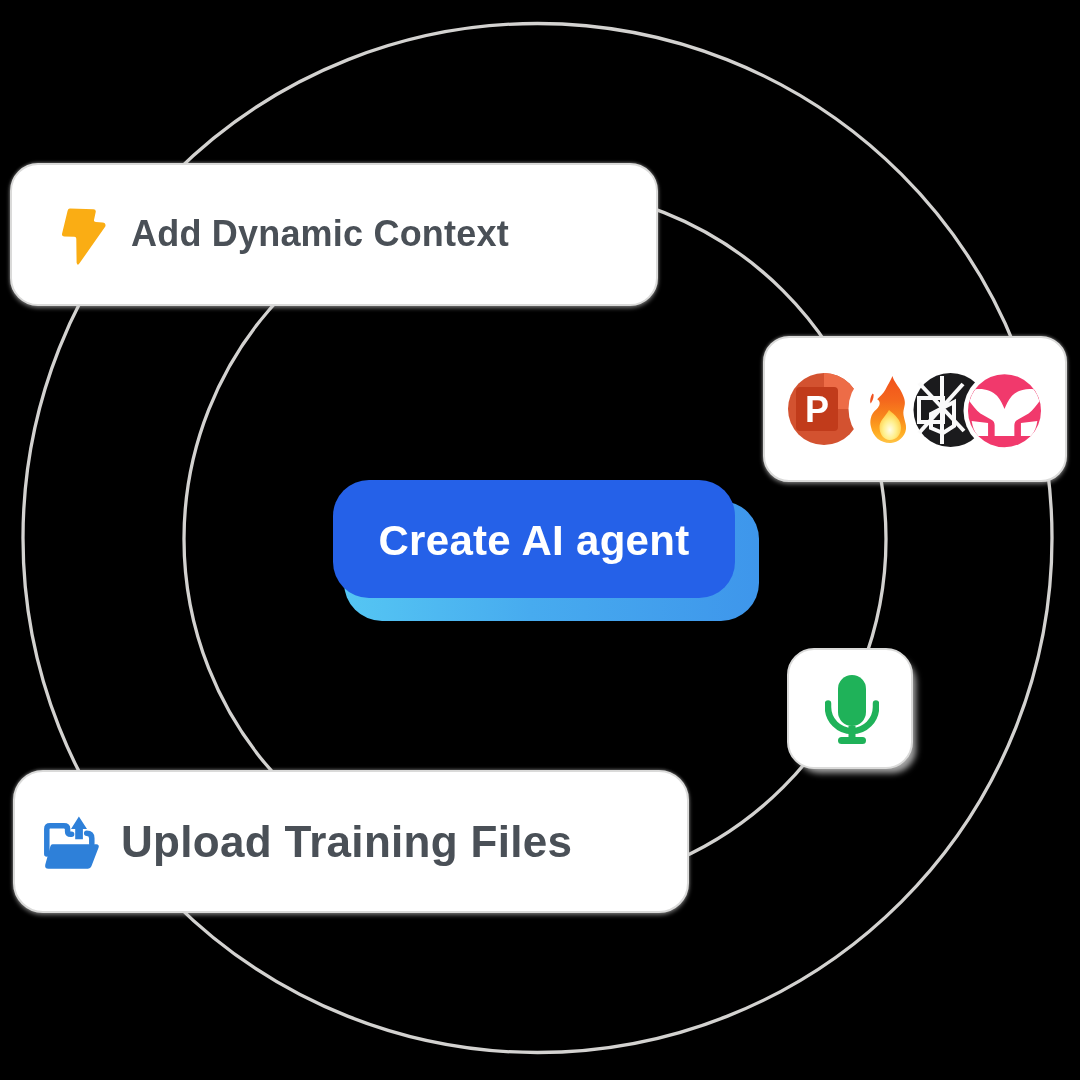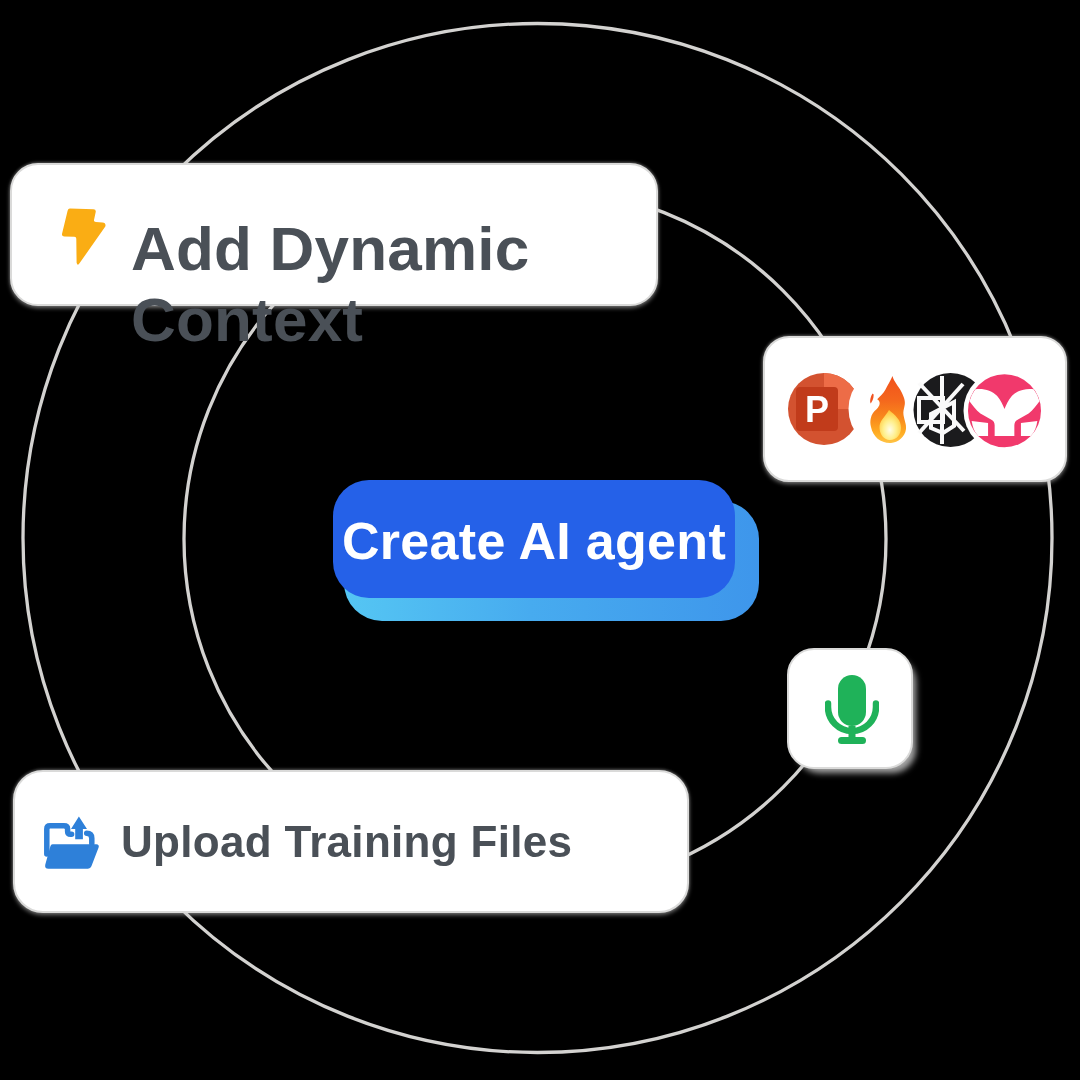--- a/index.html
+++ b/index.html
@@ -14,21 +14,21 @@
 
 <svg class="abs" width="1080" height="1080" style="left:0;top:0">
   <circle cx="537.5" cy="538" r="514.5" fill="none" stroke="#d3d2d0" stroke-width="3.3"></circle>
   <circle cx="535" cy="539" r="351" fill="none" stroke="#d3d2d0" stroke-width="3.3"></circle>
 </svg>
 
 <div class="card" style="left:10px;top:163px;width:648px;height:143px;border-radius:28px;box-shadow:0 2px 4px rgba(205,205,205,0.55), 0 -1px 3px rgba(205,205,205,0.35);">
   <svg class="abs" style="left:44px;top:42px" width="52" height="61" viewBox="0 0 52 61">
     <path d="M14 1.5 L37.5 2.2 Q40.2 2.3 39.7 4.9 L38 13 Q37.6 15 39.9 15.1 L46.5 15.5 Q50.3 16 49.3 19.5 L23.5 56.3 Q21.6 59.2 20.6 55.8 L20.3 31.8 Q20.3 29.9 18.3 29.85 L8.3 29.5 Q5.4 29.4 6.1 26.5 L11.6 3.7 Q12.1 1.45 14 1.5 Z" fill="#FAAD14"></path>
   </svg>
-  <div class="abs" style="left:119px;top:48px;font-size:62px;font-weight:bold;color:#4a5057;letter-spacing:0.2px;">Add Dynamic Context</div>
+  <div class="abs" style="left:119px;top:48px;font-size:36px;font-weight:bold;color:#4a5057;letter-spacing:0.2px;">Add Dynamic Context</div>
 </div>
 
 <div class="card" style="left:763px;top:336px;width:304px;height:146px;border-radius:26px;box-shadow:0 2px 4px rgba(205,205,205,0.55), 0 -1px 3px rgba(205,205,205,0.35);">
   <svg class="abs" style="left:0;top:0" width="304" height="145" viewBox="0 0 304 145">
     <defs>
       <linearGradient id="fireo" x1="0.5" y1="0" x2="0.5" y2="1">
         <stop offset="0" stop-color="#F1511C"></stop>
           <stop offset="0.35" stop-color="#F4661D"></stop>
           <stop offset="0.65" stop-color="#F98C1C"></stop>
           <stop offset="0.85" stop-color="#FFAD23"></stop>
@@ -72,21 +72,21 @@
       <path d="M10 20.5 C 21 19 33 22 40 30 C 45 36 47.5 42 50 47.5 C 52.5 42 55 36 60 30 C 67 22 79 19 90 20.5 A 47 47 0 0 1 98 37 C 94 42.5 89 49 83 54 L 68.5 62 Q 63.5 64.5 63.5 70 L 63.5 84.7 L 36.5 84.7 L 36.5 70 Q 36.5 64.5 31.5 62 L 17 54 C 11 49 6 42.5 2 37 A 47 47 0 0 1 10 20.5 Z"></path>
       <path d="M5 64 L 27.5 67 L 27.5 84.7 L 13 84.7 A 48 48 0 0 1 5 64 Z"></path>
       <path d="M95 64 L 72.5 67 L 72.5 84.7 L 87 84.7 A 48 48 0 0 0 95 64 Z"></path>
     </g>
   </svg>
 </div>
 
 <div class="abs" style="left:344px;top:501px;width:415px;height:120px;border-radius:38px;background:linear-gradient(90deg,#55C6F3 0%,#47ABEF 45%,#3E96EB 100%);"></div>
 
 <div class="abs" style="left:333px;top:480px;width:402px;height:118px;border-radius:36px;background:#2561E8;display:flex;align-items:center;justify-content:center;">
-  <div style="font-size:52px;font-weight:bold;color:#fff;letter-spacing:0.3px;padding-top:4px;">Create AI agent</div>
+  <div style="font-size:42px;font-weight:bold;color:#fff;letter-spacing:0.3px;padding-top:4px;">Create AI agent</div>
 </div>
 
 <div class="card" style="left:787px;top:648px;width:126px;height:121px;border-radius:27px;box-shadow:6px 7px 6px -3px rgba(185,185,185,0.9);">
   <svg class="abs" style="left:36px;top:23px" width="54" height="74" viewBox="0 0 54 74">
     <g fill="#1FB259">
       <rect x="13" y="2" width="28" height="51" rx="14"></rect>
     </g>
     <path d="M3 30.5 L3 34 A24 24 0 0 0 51 34 L51 30.5" fill="none" stroke="#1FB259" stroke-width="6.5" stroke-linecap="round"></path>
     <rect x="23.5" y="53" width="7" height="13" fill="#1FB259"></rect>
     <rect x="13" y="64" width="28" height="7" rx="3.5" fill="#1FB259"></rect>

